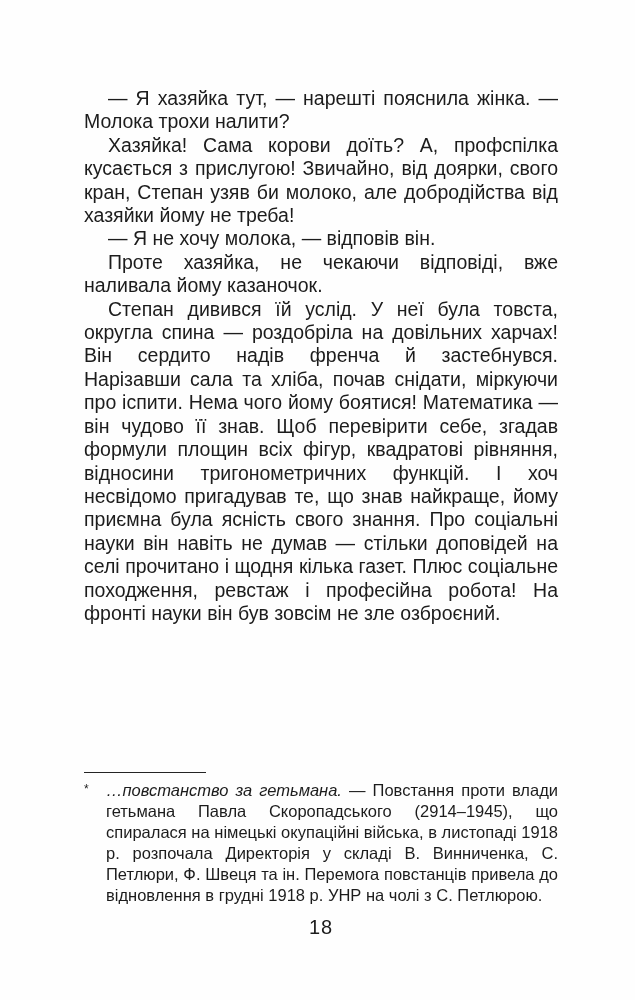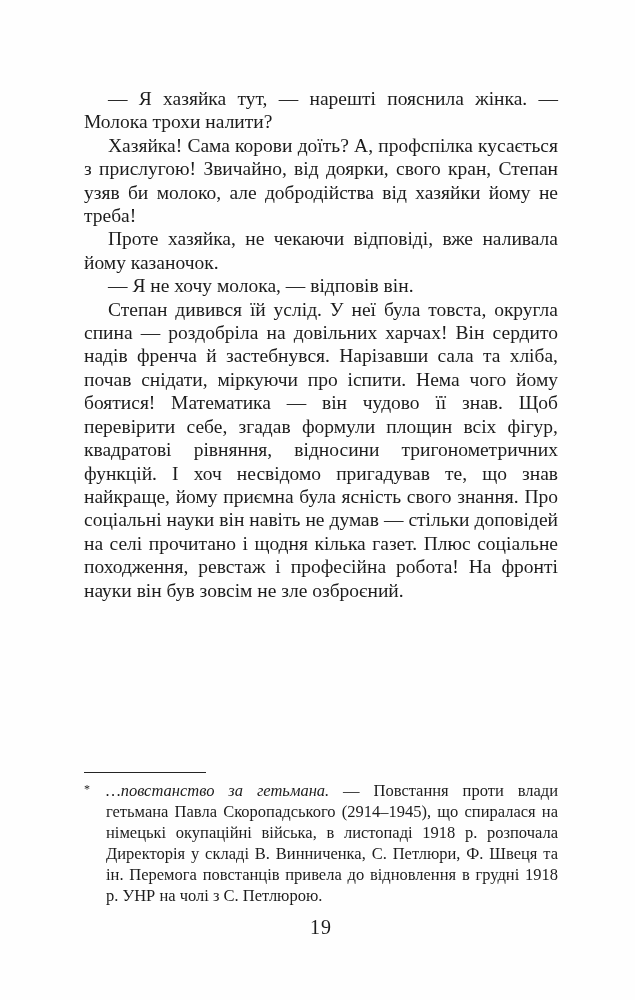--- a/index.html
+++ b/index.html
@@ -6,21 +6,21 @@
     margin: 0;
     padding: 0;
     background: #ffffff;
   }
   .page {
     position: relative;
     width: 635px;
     height: 1000px;
     background: #fefefe;
     overflow: hidden;
-    font-family: Liberation Serif, serif;
+    font-family: Liberation Sans, sans-serif;
     color: #1c1c1c;
   }
   .main-text {
     position: absolute;
     left: 84px;
     top: 87px;
     width: 474px;
     font-size: 19.5px;
     line-height: 23.4px;
     text-align: justify;
@@ -74,27 +74,27 @@
   }
 </style>
 </head>
 <body>
 
 <div class="page">
 
   <div class="main-text">
     <p>— Я хазяйка тут, — нарешті пояснила жінка. — Молока трохи налити?</p>
     <p>Хазяйка! Сама корови доїть? А, профспілка кусається з прислугою! Звичайно, від доярки, свого кран, Степан узяв би молоко, але добродійства від хазяйки йому не треба!</p>
+    <p>— Я не хочу молока, — відповів він.</p>
     <p>Проте хазяйка, не чекаючи відповіді, вже наливала йому казаночок.</p>
-    <p>— Я не хочу молока, — відповів він.</p>
     <p>Степан дивився їй услід. У неї була товста, округла спина — роздобріла на довільних харчах! Він сердито надів френча й застебнувся. Нарізавши сала та хліба, почав снідати, міркуючи про іспити. Нема чого йому боятися! Математика — він чудово її знав. Щоб перевірити себе, згадав формули площин всіх фігур, квадратові рівняння, відносини тригонометричних функцій. І хоч несвідомо пригадував те, що знав найкраще, йому приємна була ясність свого знання. Про соціальні науки він навіть не думав — стільки доповідей на селі прочитано і щодня кілька газет. Плюс соціальне походження, ревстаж і професійна робота! На фронті науки він був зовсім не зле озброєний.</p>
   </div>
 
   <div class="footnote-area">
     <div class="footnote-rule"></div>
     <div class="footnote">
       <span class="fn-marker">*</span><span class="fn-lead">…повстанство за гетьмана.</span><span> — Повстання проти влади гетьмана Павла Скоропадського (2914–1945), що спиралася на німецькі окупаційні війська, в листопаді 1918 р. розпочала Директорія у складі В. Винниченка, С. Петлюри, Ф. Швеця та ін. Перемога повстанців привела до відновлення в грудні 1918 р. УНР на чолі з С. Петлюрою.</span>
     </div>
   </div>
 
-  <div class="page-number">19</div>
+  <div class="page-number">18</div>
 
 </div>
 
 </body></html>

